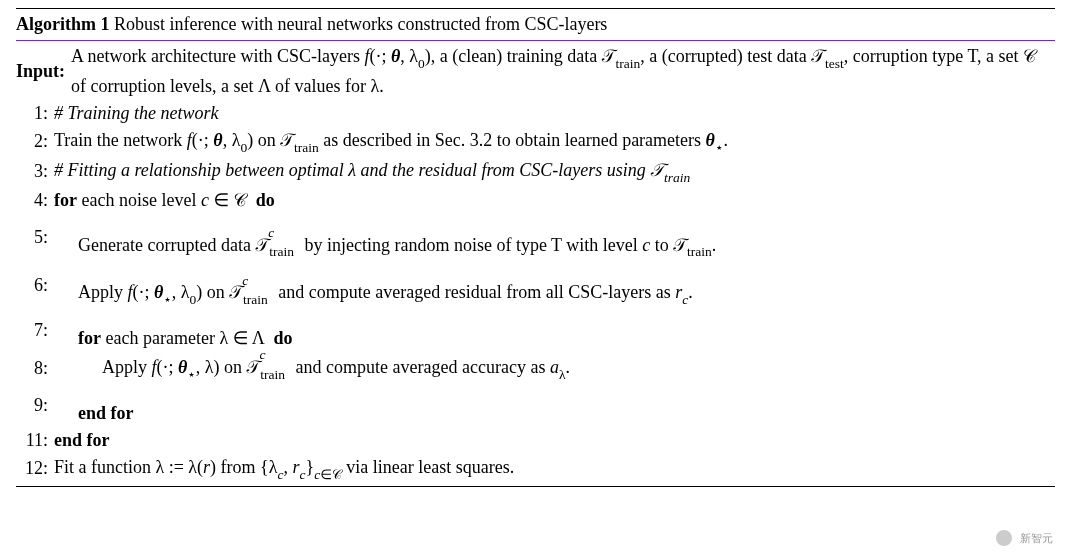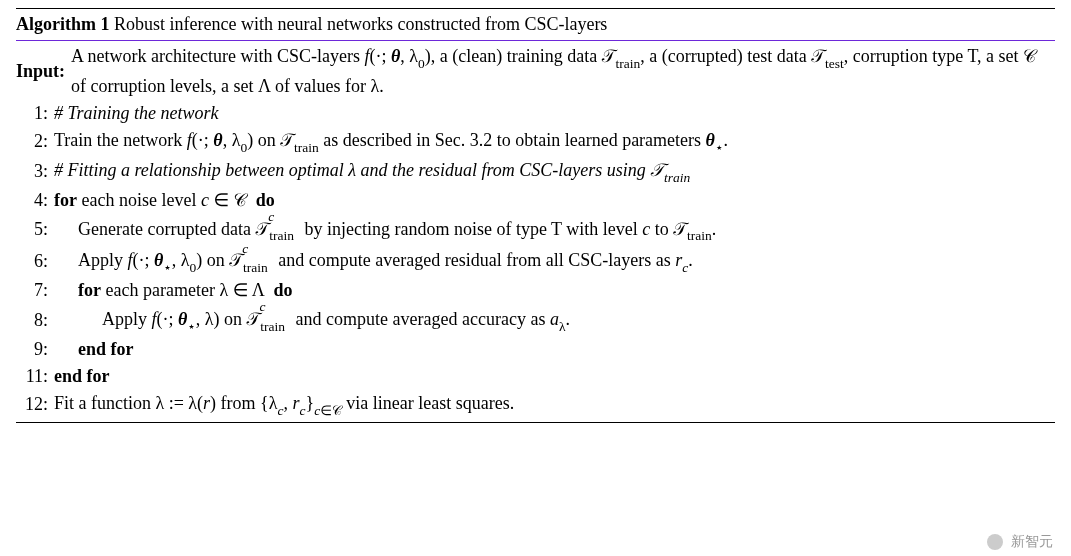--- a/index.html
+++ b/index.html
@@ -35,30 +35,30 @@
     flex: 0 0 auto;
   }
   .content {
     flex: 1 1 auto;
   }
   .input-label, .output-label {
     font-weight: bold;
     padding-right: 6px;
     flex: 0 0 auto;
   }
-  .indent1 { padding-left: 24px; }
+  .indent1 { padding-left: 24px; margin-top: 16px; }
   .indent2 { padding-left: 48px; }
   b { font-weight: bold; }
   i { font-style: italic; }
   .sub { font-size: 0.75em; vertical-align: sub; position: relative; top: 0.1em;}
   .watermark {
     position: absolute;
     right: 18px;
-    bottom: 4px;
-    font-size: 14px;
+    bottom: 10px;
+    font-size: 11px;
     color: #999;
     font-family: sans-serif;
     display: flex;
     align-items: center;
     gap: 8px;
   }
   .watermark-icon {
     width: 16px; height: 16px;
     border-radius: 50%;
     background: #ccc;

